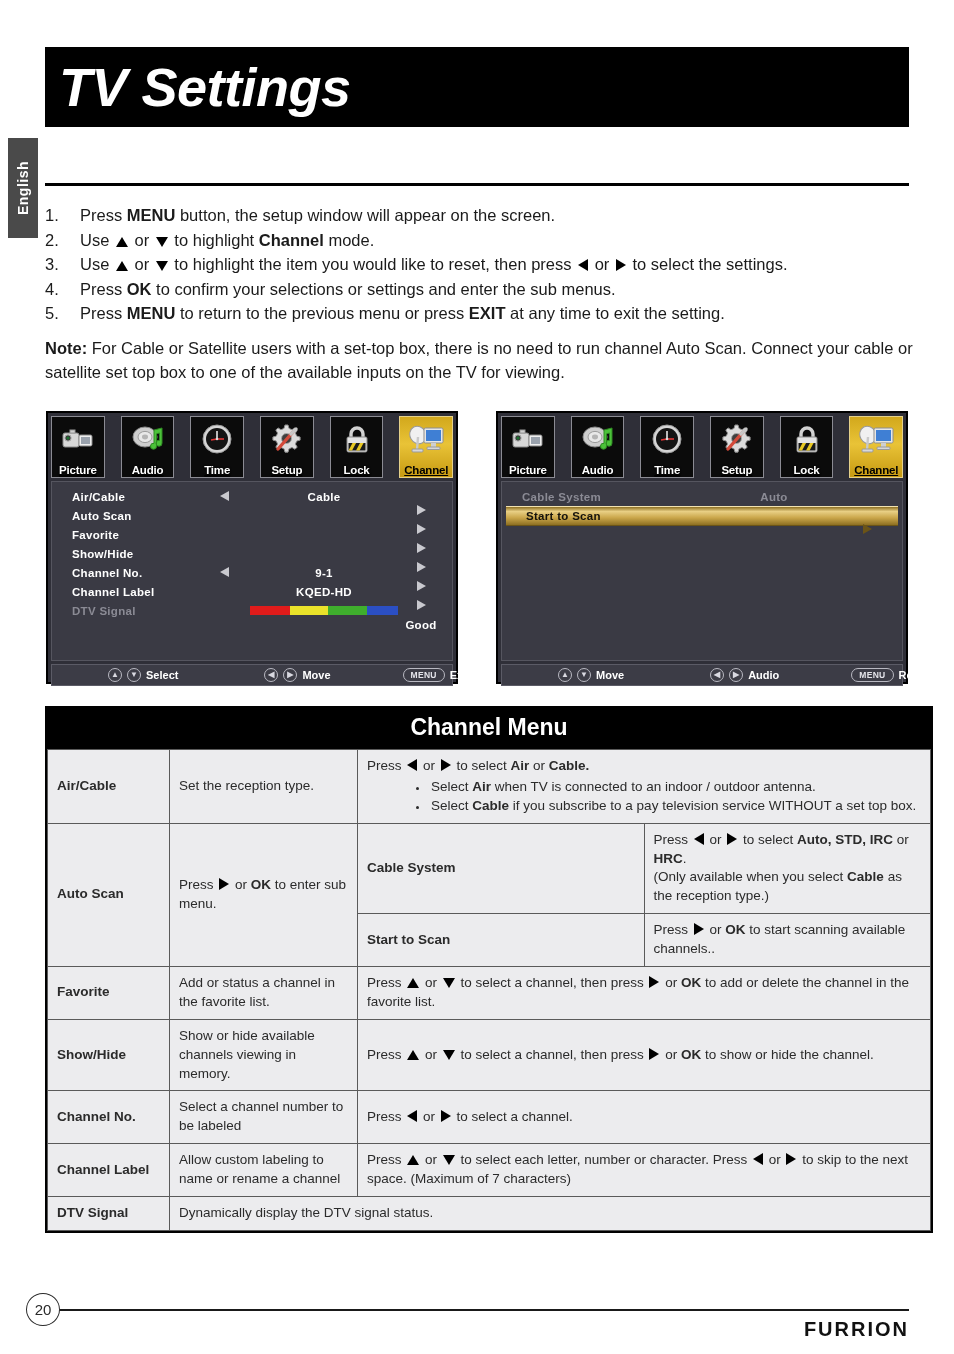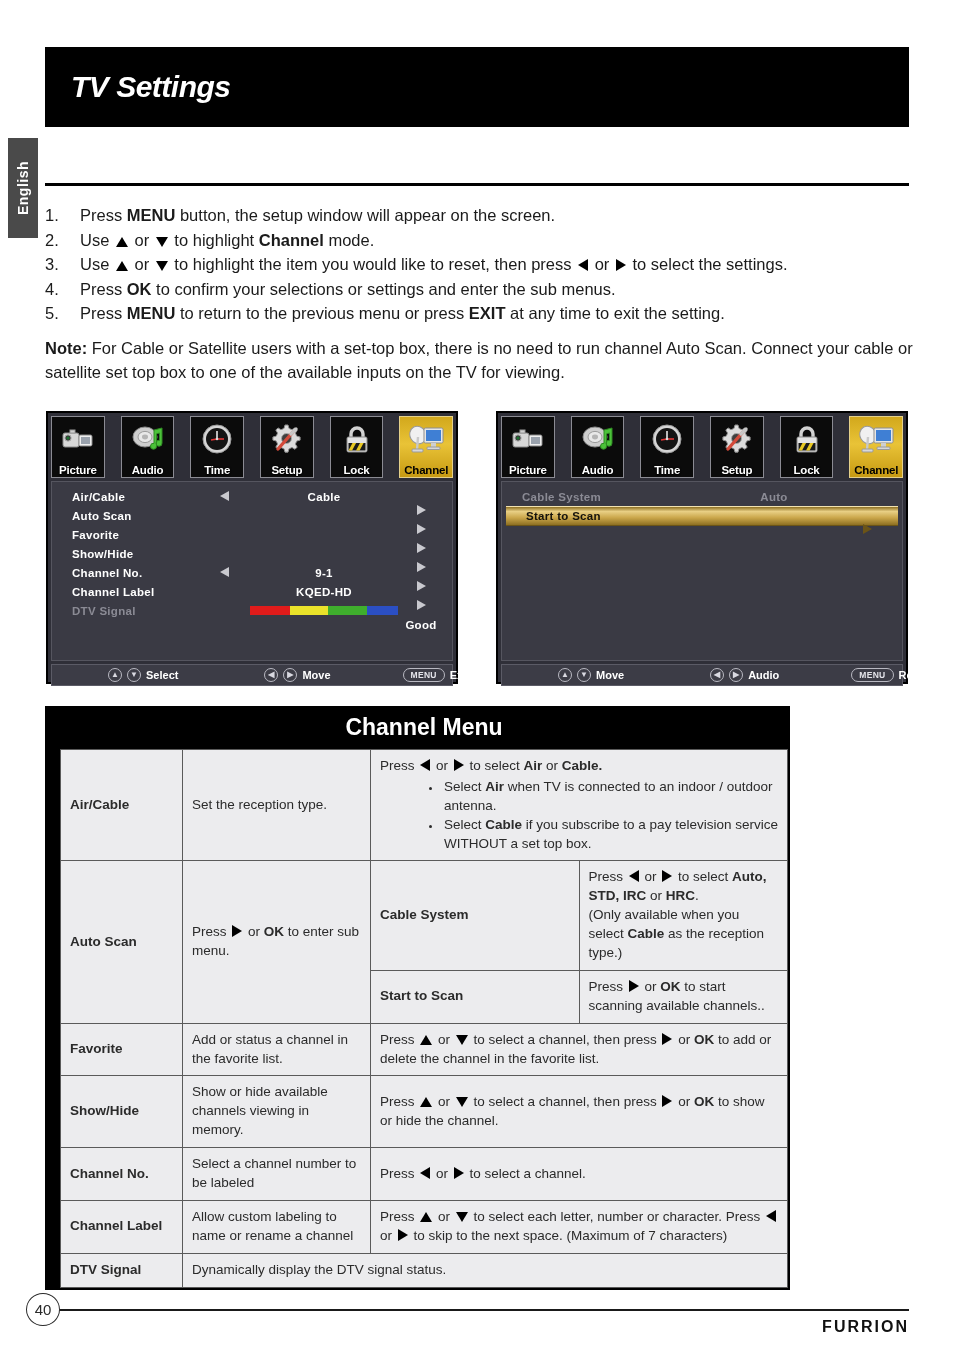--- a/index.html
+++ b/index.html
@@ -28,24 +28,24 @@
 
   
   .title-bar {
     position: absolute; left: 45px; top: 47px;
     width: 864px; height: 80px;
     background: #000000;
     display: flex; align-items: center;
   }
   .title-bar h1 {
     color: #ffffff;
-    font-size: 30px;
+    font-size: 54px;
     font-style: italic;
     font-weight: bold;
-    padding-left: 26px;
+    padding-left: 14px;
     letter-spacing: -0.5px;
   }
 
   
   .section-title {
     position: absolute; left: 58px; top: 138px;
     font-size: 27px; font-style: italic; font-weight: bold;
     color: #000; letter-spacing: -0.3px;
   }
   .rule {
@@ -76,21 +76,21 @@
   .osd {
     position: absolute; top: 411px;
     width: 412px; height: 273px;
     background: #2f2f38;
     border: 2px solid #000;
     padding: 3px;
   }
   .osd-left { left: 46px; }
   .osd-right { left: 496px; }
 
-  .osd-icons { display: flex; height: 62px; gap: 16px; }
+  .osd-icons { display: flex; height: 62px; gap: 16px; text-decoration: underline; }
   .osd-icon {
     flex: 1 1 0; background: #0b0b0b;
     border: 1.5px solid #8b8b93;
     position: relative;
     display: flex; flex-direction: column; align-items: center; justify-content: flex-end;
     overflow: hidden;
   }
   .osd-icon.active { background: linear-gradient(#d2a81c,#e9c337 45%,#c79a12); border-color:#e4d08a; }
   .osd-icon .glyph {
     position: absolute; top: 3px; left: 0; right: 0; height: 38px;
@@ -169,24 +169,23 @@
   .keycap-menu {
     display:inline-flex; align-items:center; justify-content:center;
     padding: 1px 7px; border-radius: 9px;
     border: 1px solid #b9b9c2; color:#e4e4ea; font-size: 8.5px;
     letter-spacing:.3px;
   }
 
   
   .cm-wrap {
     position: absolute; left: 45px; top: 706px;
-    width: 745px;
+    width: 888px;
     border: 2px solid #000;
-    background: #000000;
-    padding-left: 13px;
+    background: #d946ef;
   }
   .cm-head {
     background: #000; color: #fff;
     text-align: center; font-size: 23px; font-weight: bold;
     padding: 6px 0 8px;
   }
   table.cm { width: 100%; border-collapse: collapse; table-layout: fixed; }
   table.cm td {
     border: 1px solid #5a5a5a;
     background: #ececee;
@@ -211,21 +210,21 @@
   }
   .page-num {
     position: absolute; left: 26px; top: 1293px;
     width: 34px; height: 33px; border-radius: 50%;
     border: 1.5px solid #2a2a2a;
     display: flex; align-items: center; justify-content: center;
     font-size: 15px; color:#2a2a2a; background:#fff;
   }
   .brand {
     position: absolute; right: 45px; top: 1318px;
-    font-size: 16px; font-weight: bold; letter-spacing: 2px;
+    font-size: 20px; font-weight: bold; letter-spacing: 2px;
     color: #111;
   }
 </style>
 </head>
 <body>
 
 <div class="page">
 
   <div class="lang-tab">
     <span>English</span>
@@ -560,16 +559,16 @@
           </tr>
           <tr>
             <td class="k">DTV Signal</td>
             <td class="desc" colspan="3">Dynamically display the DTV signal status.</td>
           </tr>
         </tbody>
     </table>
   </div>
 
   <div class="foot-line"></div>
-  <div class="page-num">40</div>
+  <div class="page-num">20</div>
   <div class="brand">FURRION</div>
 
 </div>
 
 </body></html>

